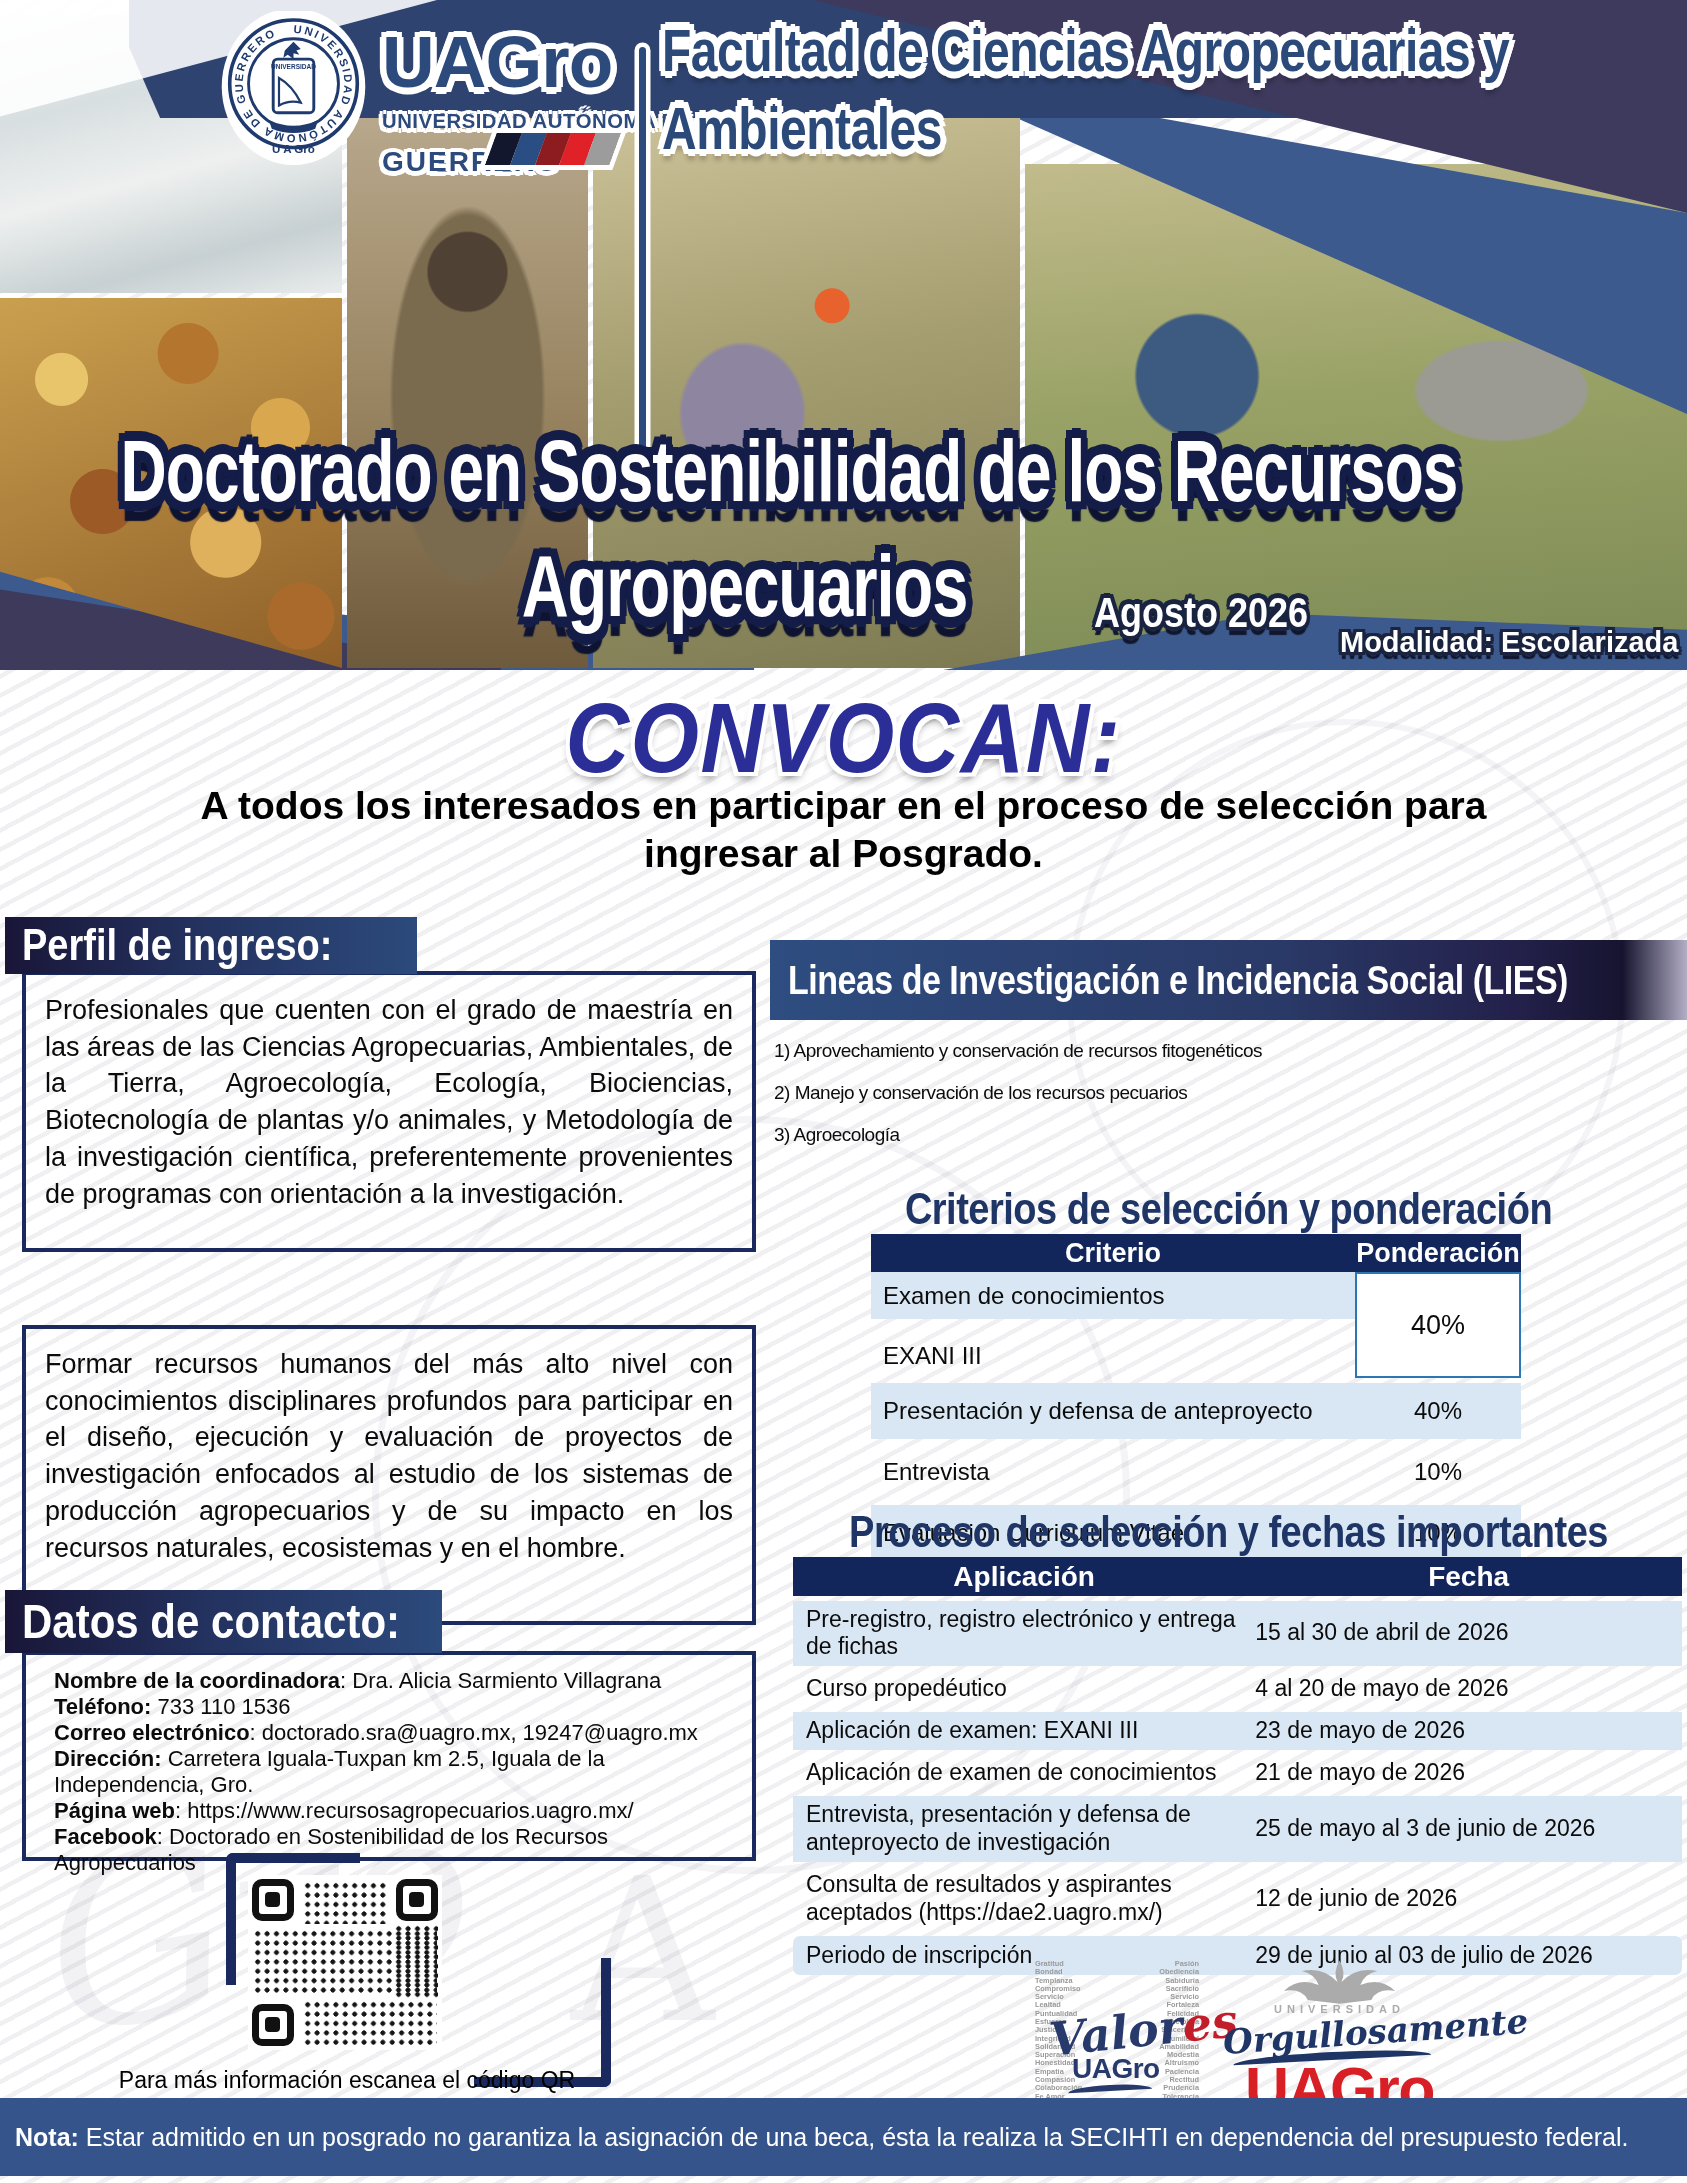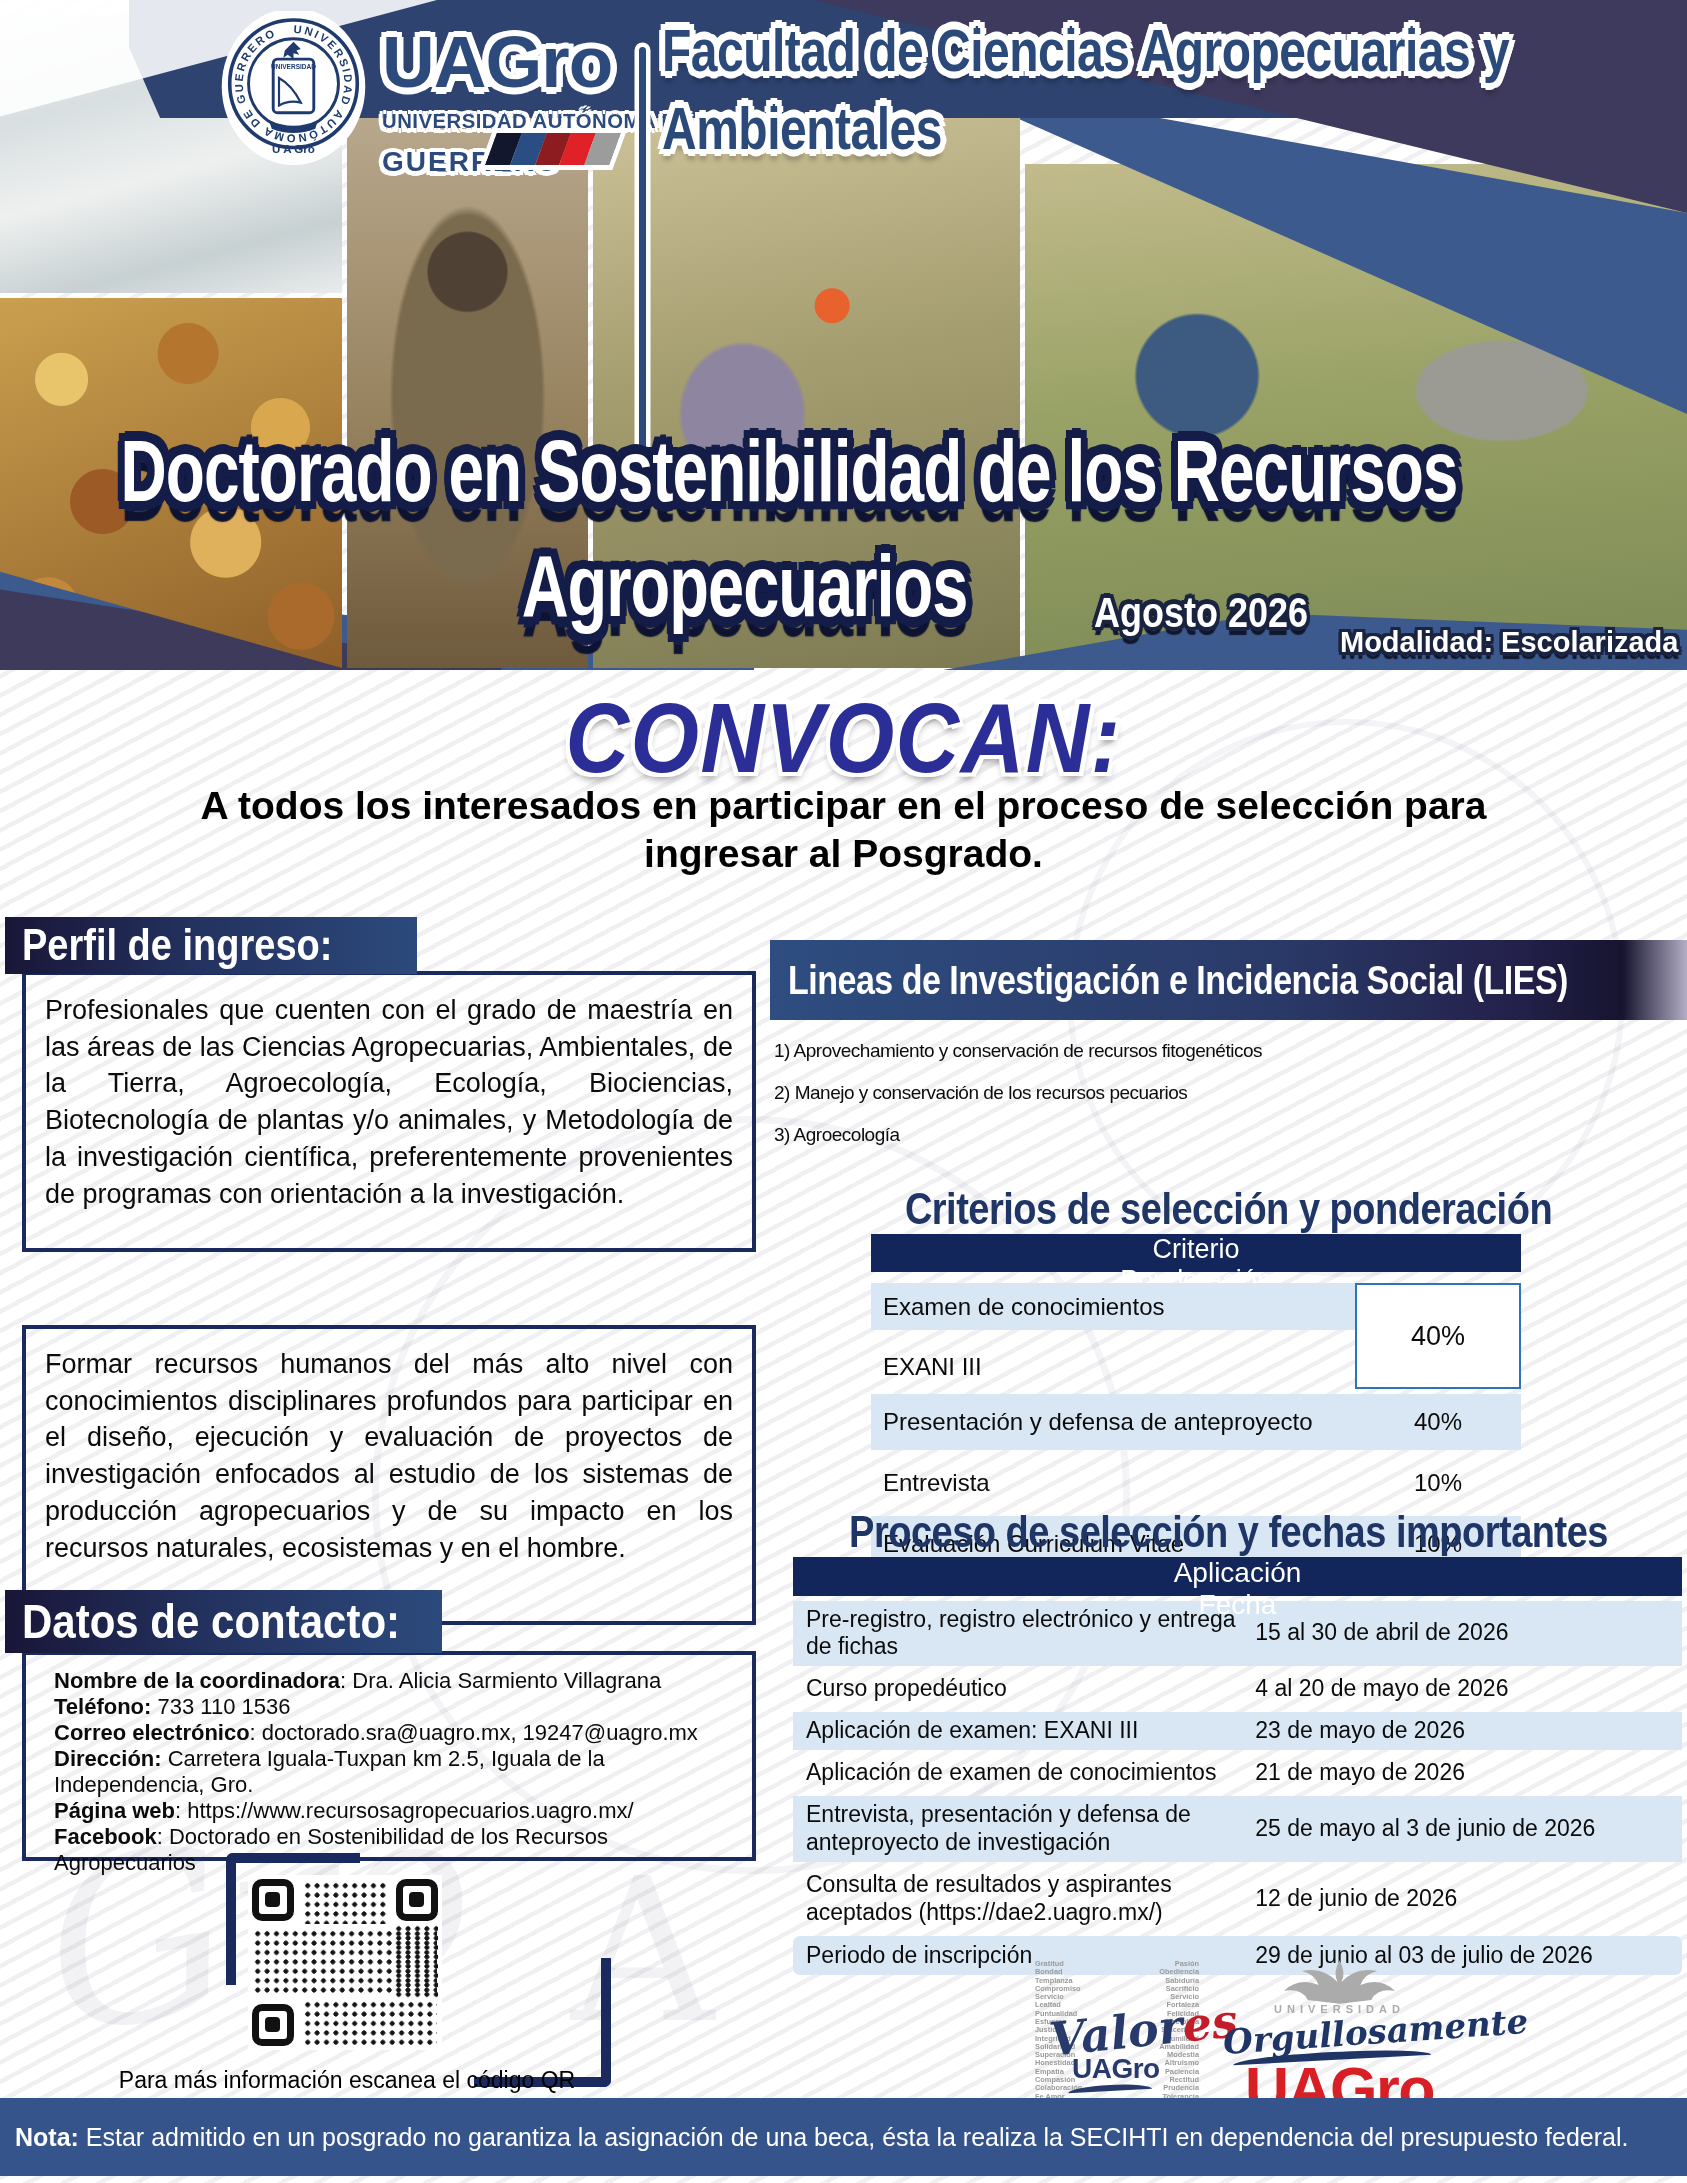--- a/index.html
+++ b/index.html
@@ -134,25 +134,25 @@
     padding:0 18px;box-sizing:border-box;color:#fff;font-weight:bold;font-size:34px;
     background:linear-gradient(90deg,#2e4d80 0%,#2a3a68 55%,#23204a 82%,#16142f 93%,#b3aec5 100%);}
   .lies-bar .t{transform:scaleY(1.18);transform-origin:center left;letter-spacing:-0.5px;}
   .lies-list{position:absolute;left:774px;top:1040px;width:913px;z-index:6;}
   .lies-item{font-size:19px;color:#0b0b0b;margin-bottom:20px;letter-spacing:-0.5px;}
 
   .rc-heading{position:absolute;left:770px;width:917px;z-index:6;text-align:center;font-weight:bold;color:#1e3566;
     font-size:38px;letter-spacing:-0.5px;transform:scaleY(1.18);transform-origin:top center;}
 
   .crit-table{position:absolute;left:871px;top:1234px;width:650px;z-index:6;}
-  .thead{display:flex;background:#13265c;color:#fff;font-weight:normal;align-items:center;flex-direction:column;}
+  .thead{display:flex;background:#13265c;color:#fff;font-weight:bold;align-items:center;}
   .crit-table .thead{height:38px;font-size:27px;}
   .crit-table .thead .c1{width:484px;text-align:center;}
   .crit-table .thead .c2{width:166px;text-align:center;}
-  .crit-merged{position:relative;margin-top:11px;height:106px;}
+  .crit-merged{position:relative;height:106px;}
   .crit-merged .rowA{position:absolute;left:0;top:0;width:479px;height:47px;background:#d9e7f4;display:flex;align-items:center;padding-left:12px;font-size:24px;}
   .crit-merged .rowB{position:absolute;left:0;top:63px;width:479px;height:42px;display:flex;align-items:center;padding-left:12px;font-size:24px;}
   .crit-merged .mcell{position:absolute;right:0;top:0;width:166px;height:106px;background:#fff;border:2.5px solid #2e75b6;
     box-sizing:border-box;display:flex;align-items:center;justify-content:center;font-size:27px;}
   .crit-row{display:flex;margin-top:5px;height:56px;align-items:center;font-size:24px;}
   .crit-row .c1{width:484px;padding-left:12px;box-sizing:border-box;}
   .crit-row .c2{width:166px;text-align:center;}
   .bg-blue{background:#d9e7f4;}
 
   .proc-table{position:absolute;left:793px;top:1557px;width:889px;z-index:6;}

